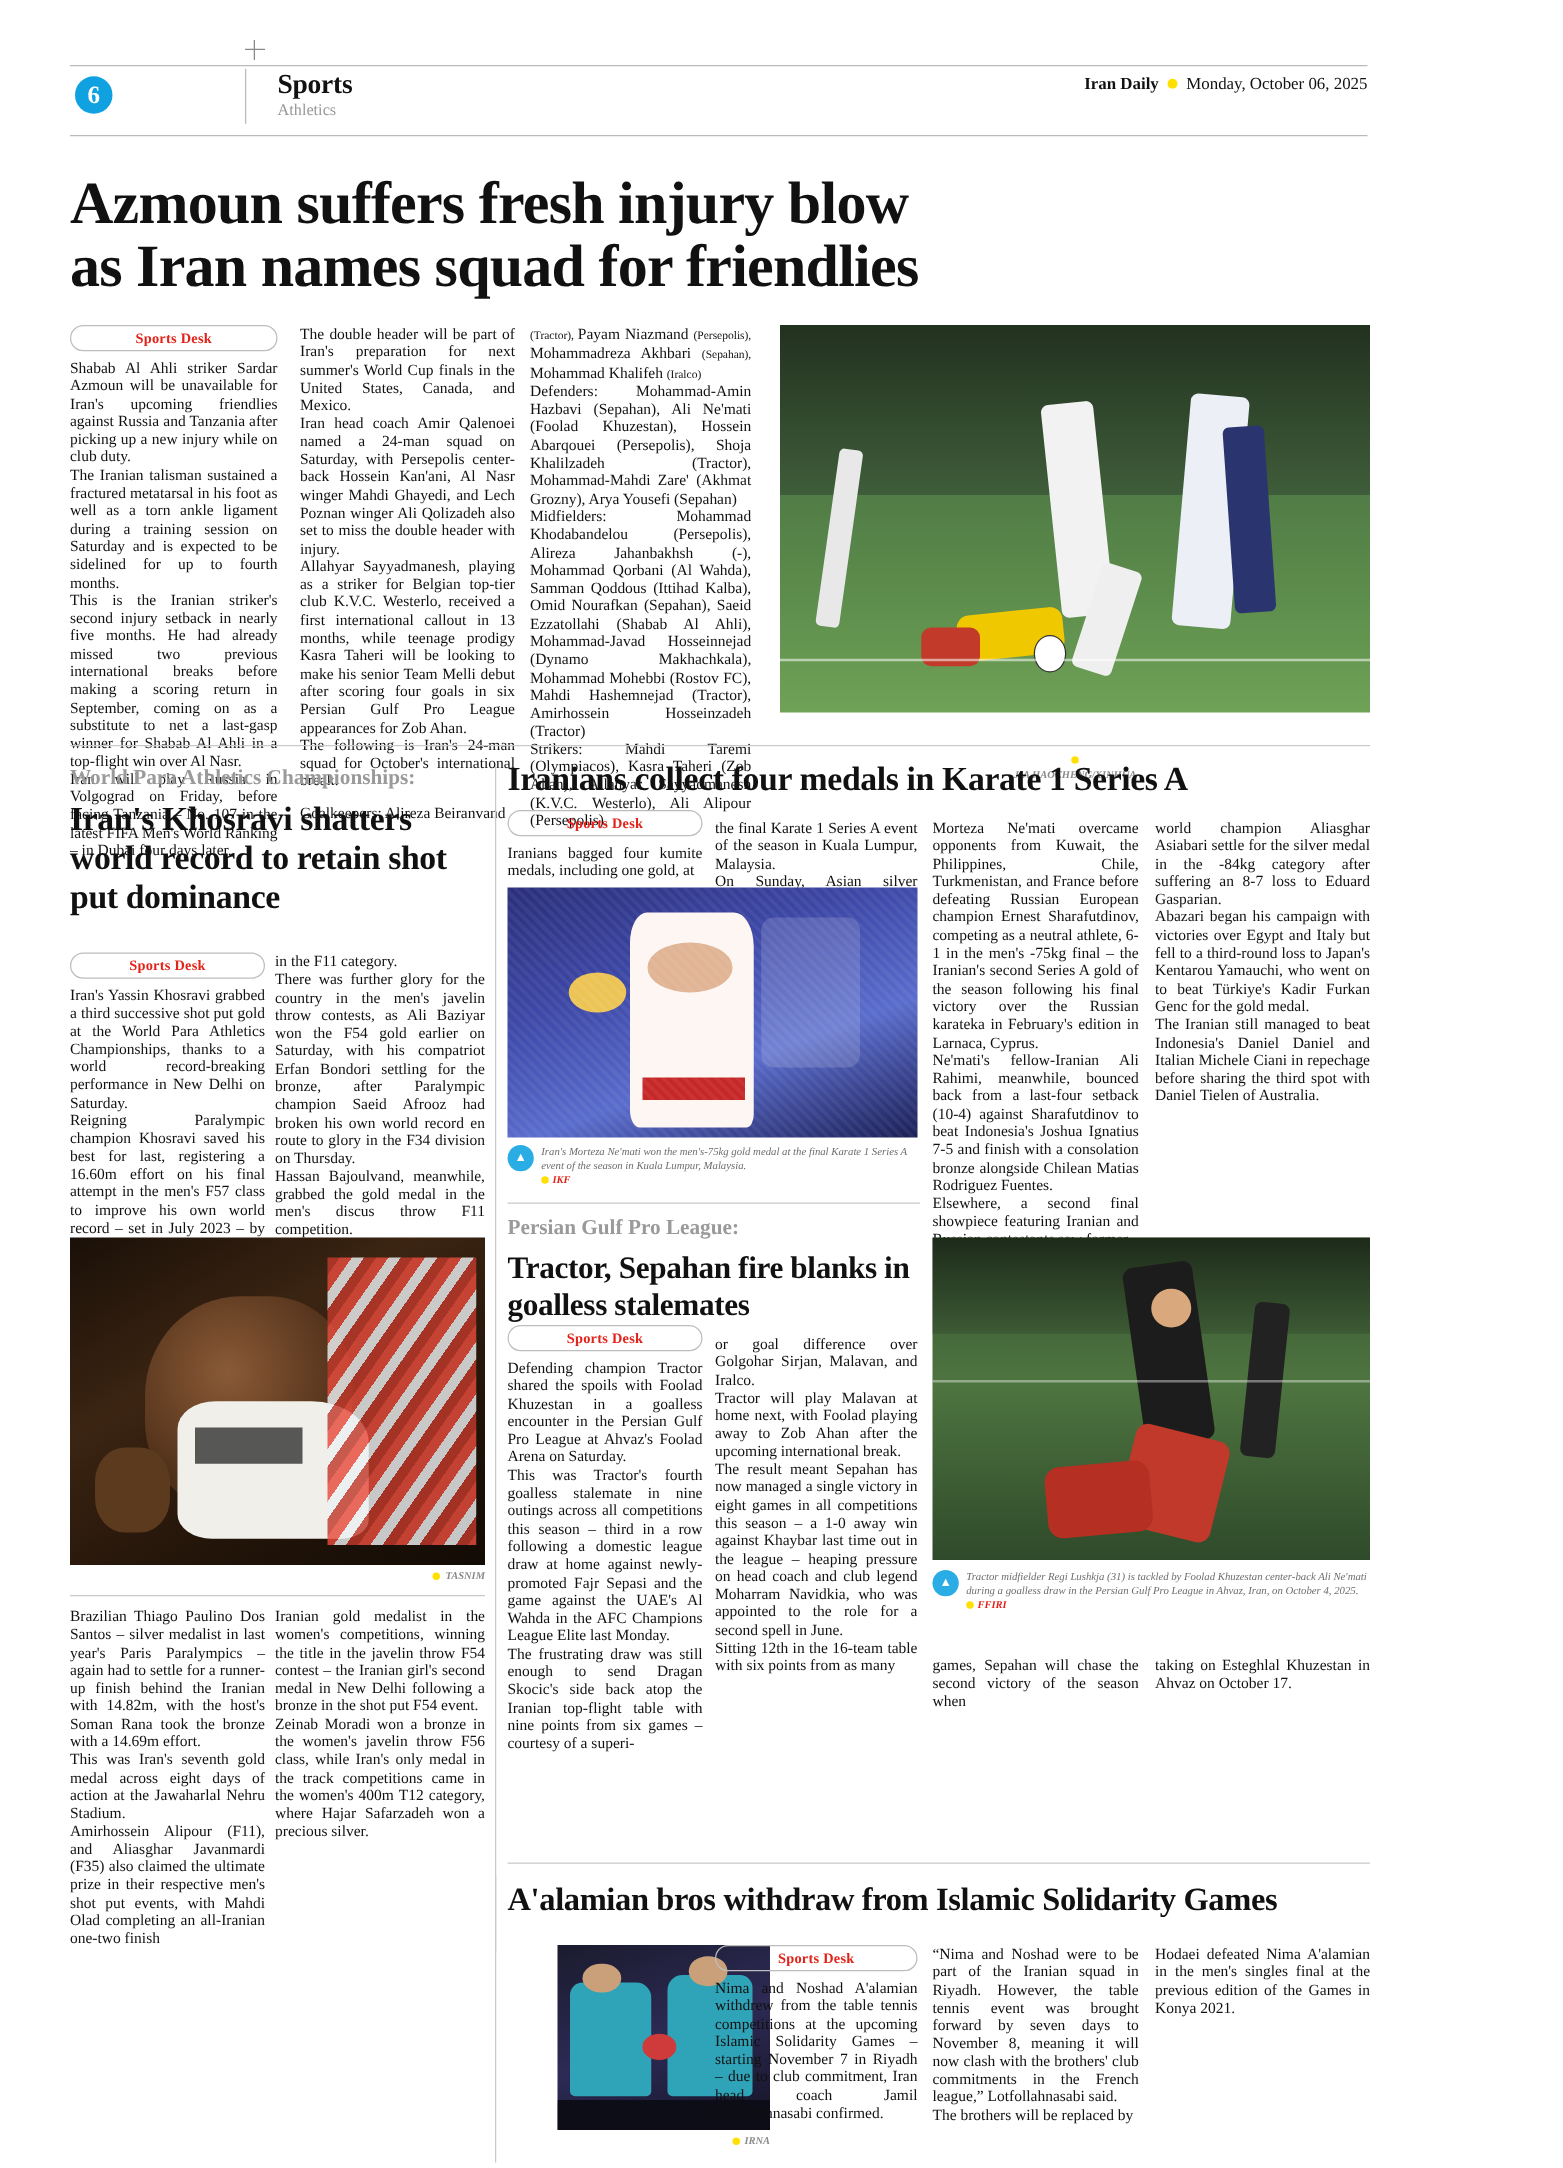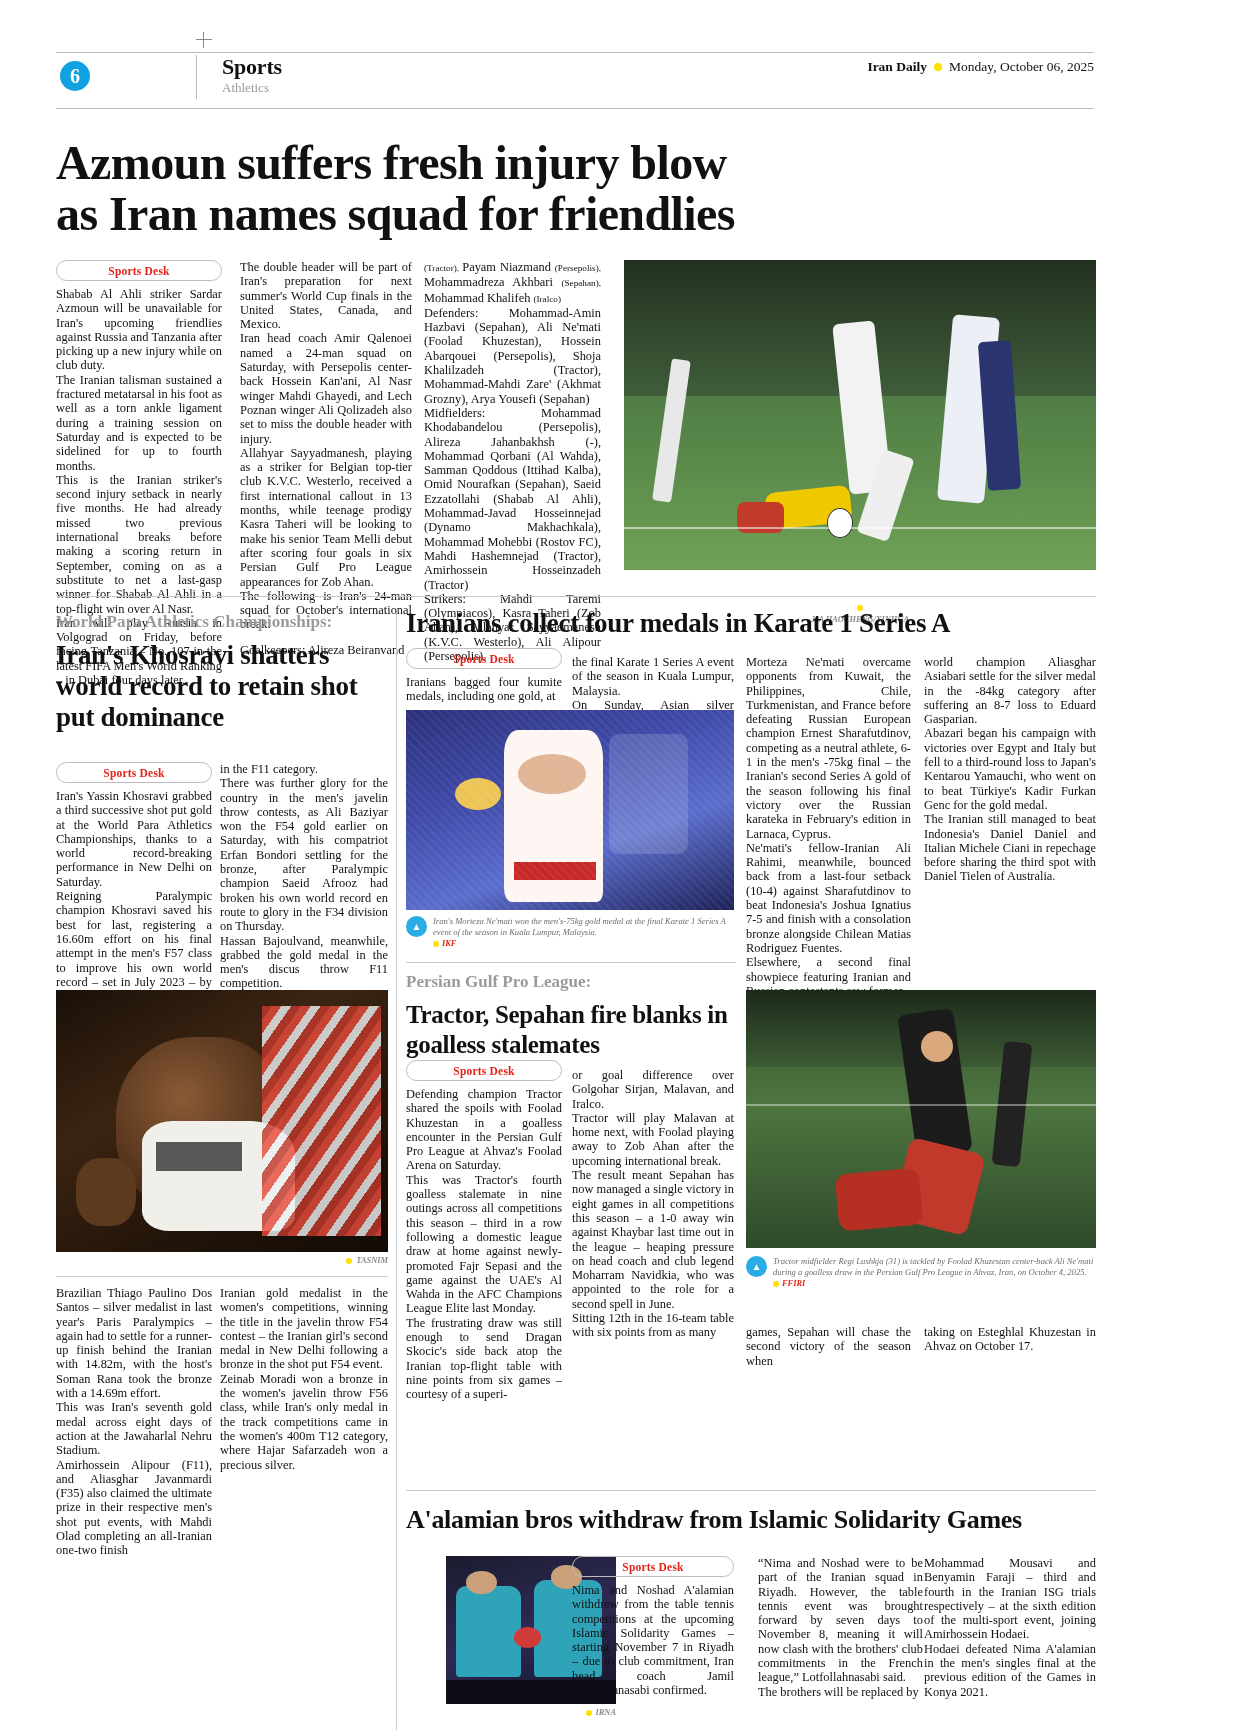--- a/index.html
+++ b/index.html
@@ -287,25 +287,24 @@
     <span class="credit-grey">IRNA</span>
   </div>
 
   <div style="position:absolute;left:572px;top:1556px;width:162px;">
     <div class="desk">Sports Desk</div>
     <div class="col" style="margin-top:6px;">
       <p>Nima and Noshad A'alamian withdrew from the table tennis competitions at the upcoming Islamic Solidarity Games – starting November 7 in Riyadh – due to club commitment, Iran head coach Jamil Lotfollahnasabi confirmed.</p>
     </div>
   </div>
 
-  <div class="col" style="position:absolute;left:746px;top:1556px;width:165px;margin-left:12px;">
+  <div class="col" style="position:absolute;left:746px;top:1556px;width:165px;">
     <p>“Nima and Noshad were to be part of the Iranian squad in Riyadh. However, the table tennis event was brought forward by seven days to November 8, meaning it will now clash with the brothers' club commitments in the French league,” Lotfollahnasabi said.</p>
     <p>The brothers will be replaced by</p>
   </div>
 
   <div class="col" style="position:absolute;left:924px;top:1556px;width:172px;">
-    <p>Mohammad Mousavi and Benyamin Faraji – third and fourth in the Iranian ISG trials respectively – at the sixth edition of the multi-sport event, joining Amirhossein Hodaei.</p>
     <p>Hodaei defeated Nima A'alamian in the men's singles final at the previous edition of the Games in Konya 2021.</p>
   </div>
 
   <div class="vrule" style="position:absolute;left:396px;top:1500px;height:230px;"></div>
 
 </div>
 
 </body></html>

